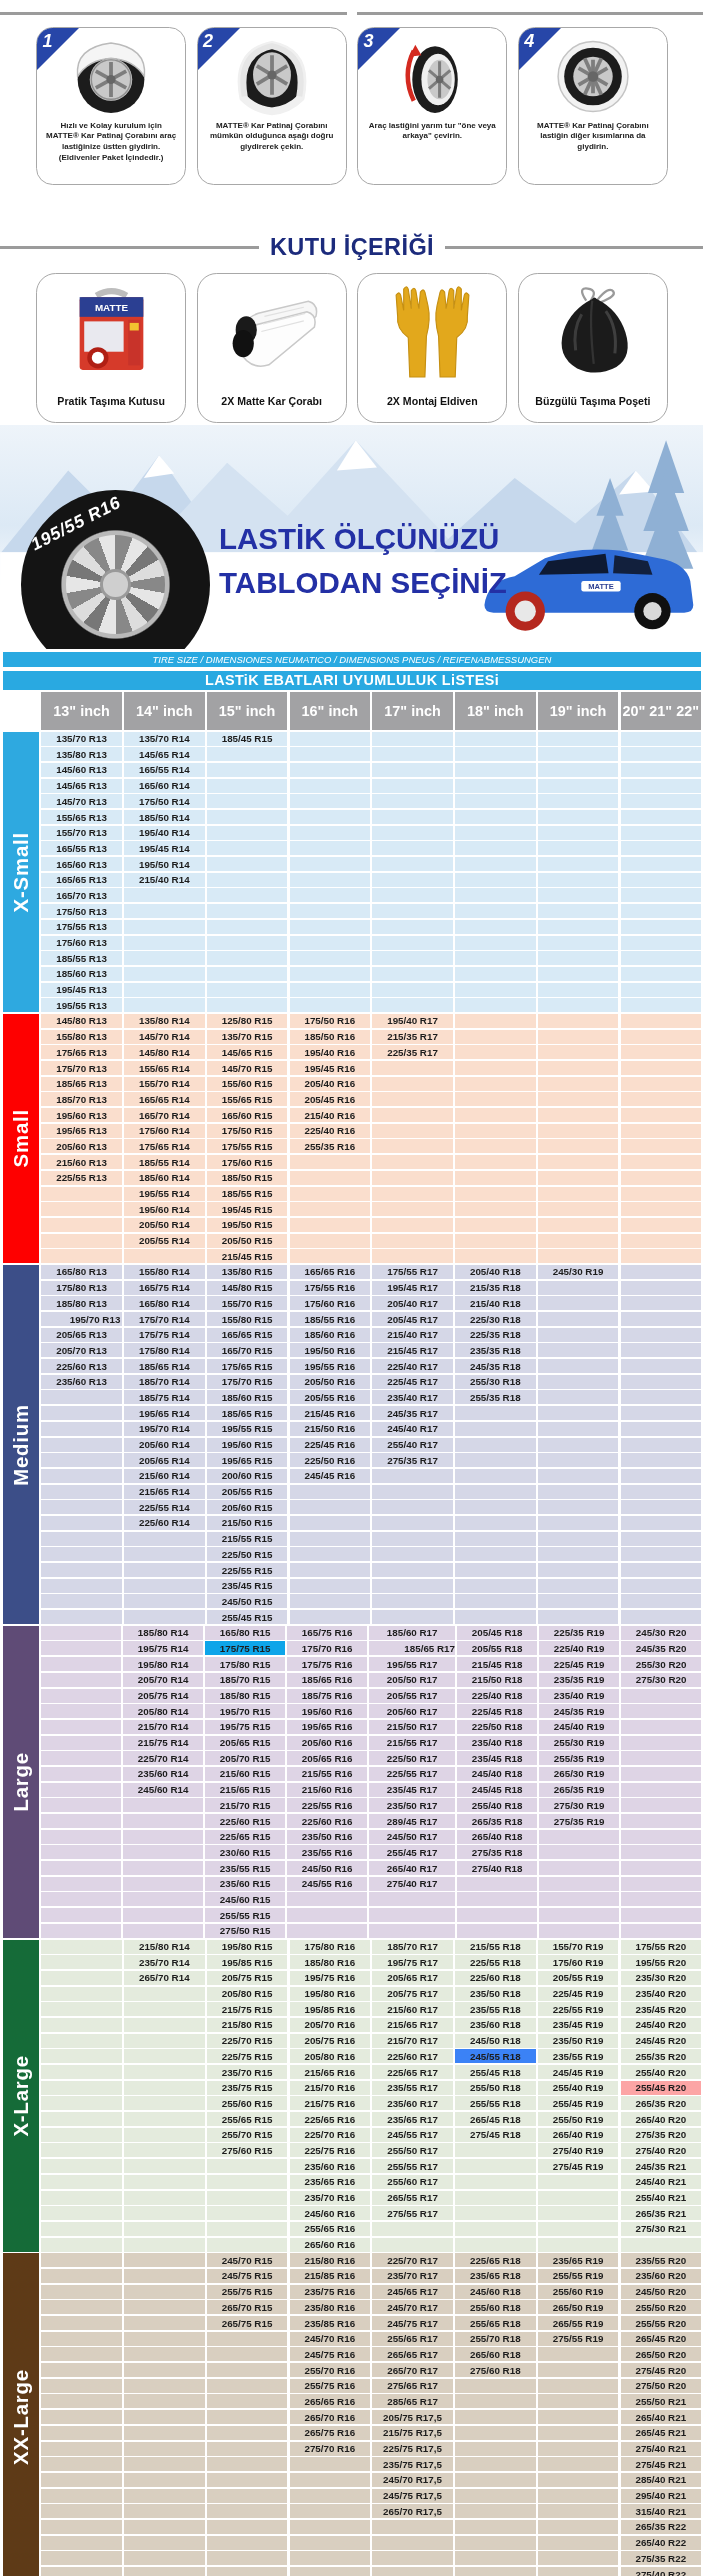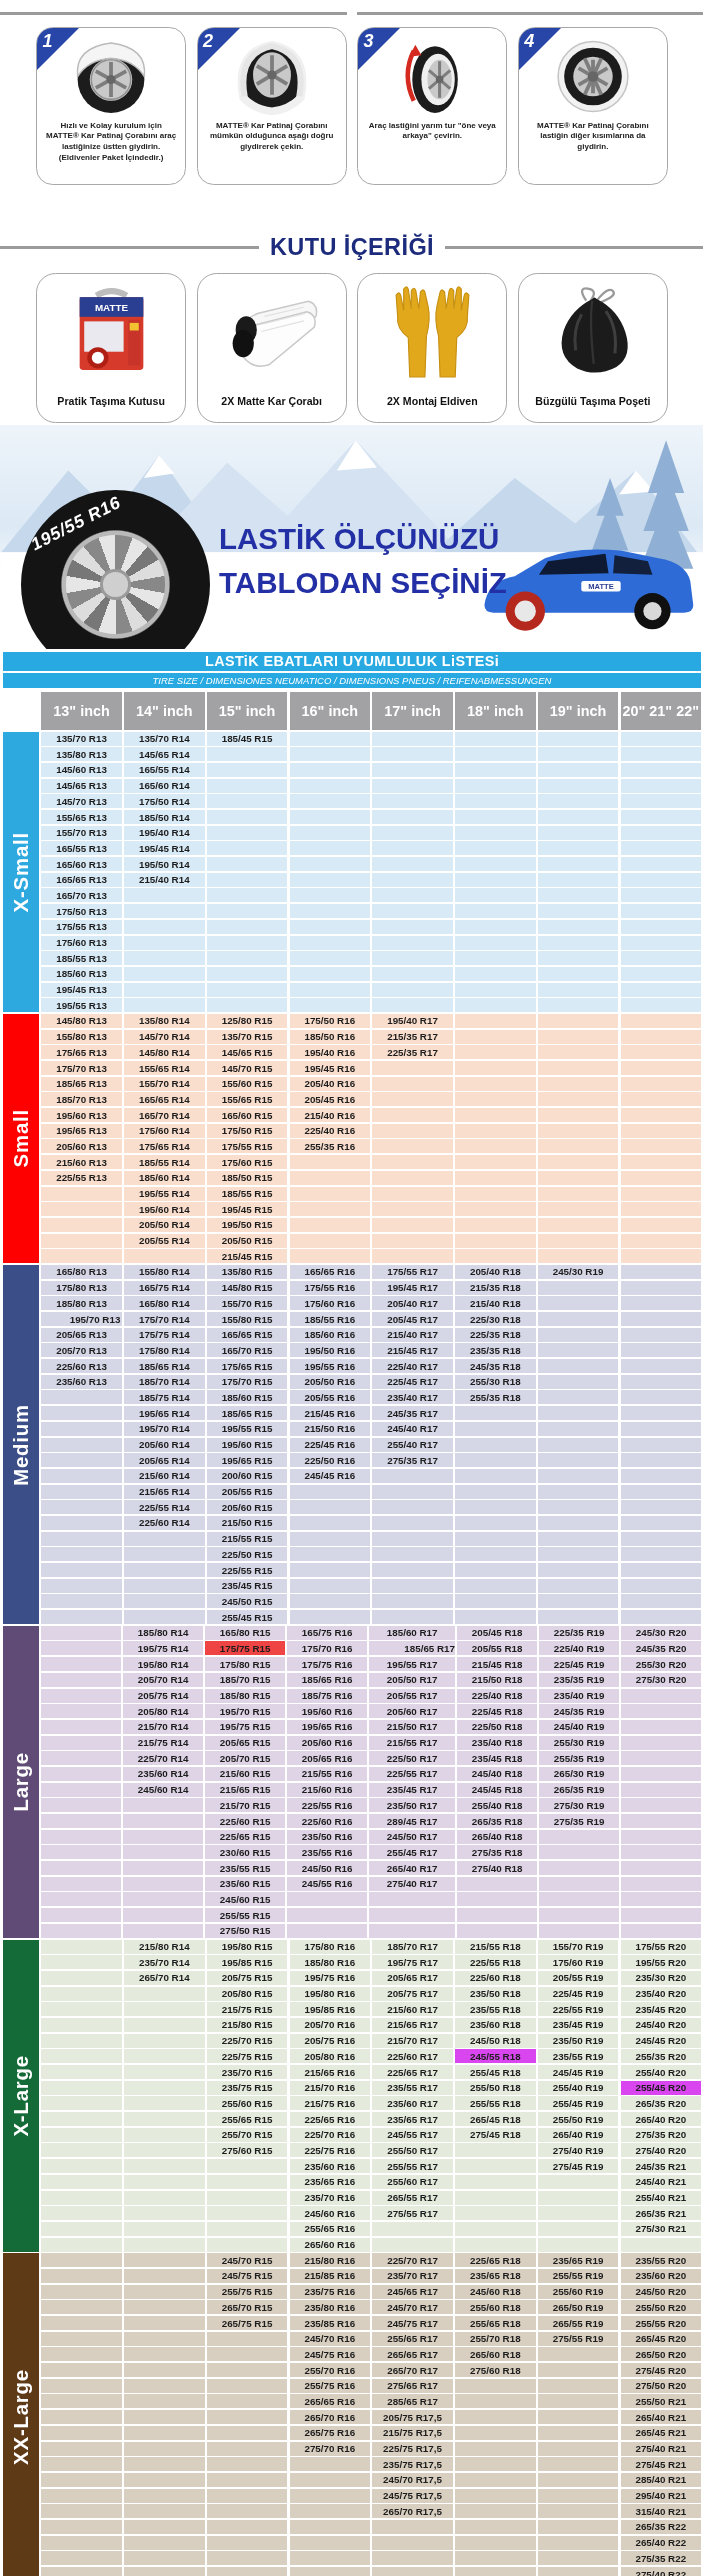--- a/index.html
+++ b/index.html
@@ -248,22 +248,22 @@
       <div class="hub"></div>
     </div>
     <div class="tiretext">195/55 R16</div>
     <div class="bannertext">
       <div>LASTİK ÖLÇÜNÜZÜ</div>
       <div>TABLODAN SEÇİNİZ</div>
     </div>
   </div>
 
   <div class="tablewrap">
+    <div class="bar sub">TIRE SIZE  /  DIMENSIONES NEUMATICO  /  DIMENSIONS PNEUS  /  REIFENABMESSUNGEN</div>
     <div class="bar main">LASTiK EBATLARI UYUMLULUK LiSTESi</div>
-    <div class="bar sub">TIRE SIZE  /  DIMENSIONES NEUMATICO  /  DIMENSIONS PNEUS  /  REIFENABMESSUNGEN</div>
     <div class="thead" id="thead">
       <div class="spacer"></div>
     <div class="hcell">13" inch</div>
         <div class="hcell">14" inch</div>
         <div class="hcell">15" inch</div>
         <div class="hcell">16" inch</div>
         <div class="hcell">17" inch</div>
         <div class="hcell">18" inch</div>
         <div class="hcell">19" inch</div>
         <div class="hcell">20" 21" 22"</div>
@@ -747,21 +747,21 @@
           <div class="cell" style="background: rgb(222, 212, 229);"></div>
           <div class="cell" style="background: rgb(222, 212, 229);">185/80 R14</div>
           <div class="cell" style="background: rgb(222, 212, 229);">165/80 R15</div>
           <div class="cell" style="background: rgb(222, 212, 229);">165/75 R16</div>
           <div class="cell" style="background: rgb(222, 212, 229);">185/60 R17</div>
           <div class="cell" style="background: rgb(222, 212, 229);">205/45 R18</div>
           <div class="cell" style="background: rgb(222, 212, 229);">225/35 R19</div>
           <div class="cell" style="background: rgb(222, 212, 229);">245/30 R20</div>
           <div class="cell" style="background: rgb(222, 212, 229);"></div>
           <div class="cell" style="background: rgb(222, 212, 229);">195/75 R14</div>
-          <div class="cell" style="background: #ef4444;">175/75 R15</div>
+          <div class="cell" style="background: #0ea5e9;">175/75 R15</div>
           <div class="cell" style="background: rgb(222, 212, 229);">175/70 R16</div>
           <div class="cell" style="background: rgb(222, 212, 229); padding-left: 35px;">185/65 R17</div>
           <div class="cell" style="background: rgb(222, 212, 229);">205/55 R18</div>
           <div class="cell" style="background: rgb(222, 212, 229);">225/40 R19</div>
           <div class="cell" style="background: rgb(222, 212, 229);">245/35 R20</div>
           <div class="cell" style="background: rgb(222, 212, 229);"></div>
           <div class="cell" style="background: rgb(222, 212, 229);">195/80 R14</div>
           <div class="cell" style="background: rgb(222, 212, 229);">175/80 R15</div>
           <div class="cell" style="background: rgb(222, 212, 229);">175/75 R16</div>
           <div class="cell" style="background: rgb(222, 212, 229);">195/55 R17</div>
@@ -963,39 +963,39 @@
           <div class="cell" style="background: rgb(228, 235, 221);">205/75 R16</div>
           <div class="cell" style="background: rgb(228, 235, 221);">215/70 R17</div>
           <div class="cell" style="background: rgb(228, 235, 221);">245/50 R18</div>
           <div class="cell" style="background: rgb(228, 235, 221);">235/50 R19</div>
           <div class="cell" style="background: rgb(228, 235, 221);">245/45 R20</div>
           <div class="cell" style="background: rgb(228, 235, 221);"></div>
           <div class="cell" style="background: rgb(228, 235, 221);"></div>
           <div class="cell" style="background: rgb(228, 235, 221);">225/75 R15</div>
           <div class="cell" style="background: rgb(228, 235, 221);">205/80 R16</div>
           <div class="cell" style="background: rgb(228, 235, 221);">225/60 R17</div>
-          <div class="cell" style="background: #d946ef;">245/55 R18</div>
+          <div class="cell" style="background: #3b82f6;">245/55 R18</div>
           <div class="cell" style="background: rgb(228, 235, 221);">235/55 R19</div>
           <div class="cell" style="background: rgb(228, 235, 221);">255/35 R20</div>
           <div class="cell" style="background: rgb(228, 235, 221);"></div>
           <div class="cell" style="background: rgb(228, 235, 221);"></div>
           <div class="cell" style="background: rgb(228, 235, 221);">235/70 R15</div>
           <div class="cell" style="background: rgb(228, 235, 221);">215/65 R16</div>
           <div class="cell" style="background: rgb(228, 235, 221);">225/65 R17</div>
           <div class="cell" style="background: rgb(228, 235, 221);">255/45 R18</div>
           <div class="cell" style="background: rgb(228, 235, 221);">245/45 R19</div>
           <div class="cell" style="background: rgb(228, 235, 221);">255/40 R20</div>
           <div class="cell" style="background: rgb(228, 235, 221);"></div>
           <div class="cell" style="background: rgb(228, 235, 221);"></div>
           <div class="cell" style="background: rgb(228, 235, 221);">235/75 R15</div>
           <div class="cell" style="background: rgb(228, 235, 221);">215/70 R16</div>
           <div class="cell" style="background: rgb(228, 235, 221);">235/55 R17</div>
           <div class="cell" style="background: rgb(228, 235, 221);">255/50 R18</div>
           <div class="cell" style="background: rgb(228, 235, 221);">255/40 R19</div>
-          <div class="cell" style="background: #d946ef;">255/45 R20</div>
+          <div class="cell" style="background: #fca5a5;">255/45 R20</div>
           <div class="cell" style="background: rgb(228, 235, 221);"></div>
           <div class="cell" style="background: rgb(228, 235, 221);"></div>
           <div class="cell" style="background: rgb(228, 235, 221);">255/60 R15</div>
           <div class="cell" style="background: rgb(228, 235, 221);">215/75 R16</div>
           <div class="cell" style="background: rgb(228, 235, 221);">235/60 R17</div>
           <div class="cell" style="background: rgb(228, 235, 221);">255/55 R18</div>
           <div class="cell" style="background: rgb(228, 235, 221);">255/45 R19</div>
           <div class="cell" style="background: rgb(228, 235, 221);">265/35 R20</div>
           <div class="cell" style="background: rgb(228, 235, 221);"></div>
           <div class="cell" style="background: rgb(228, 235, 221);"></div>

